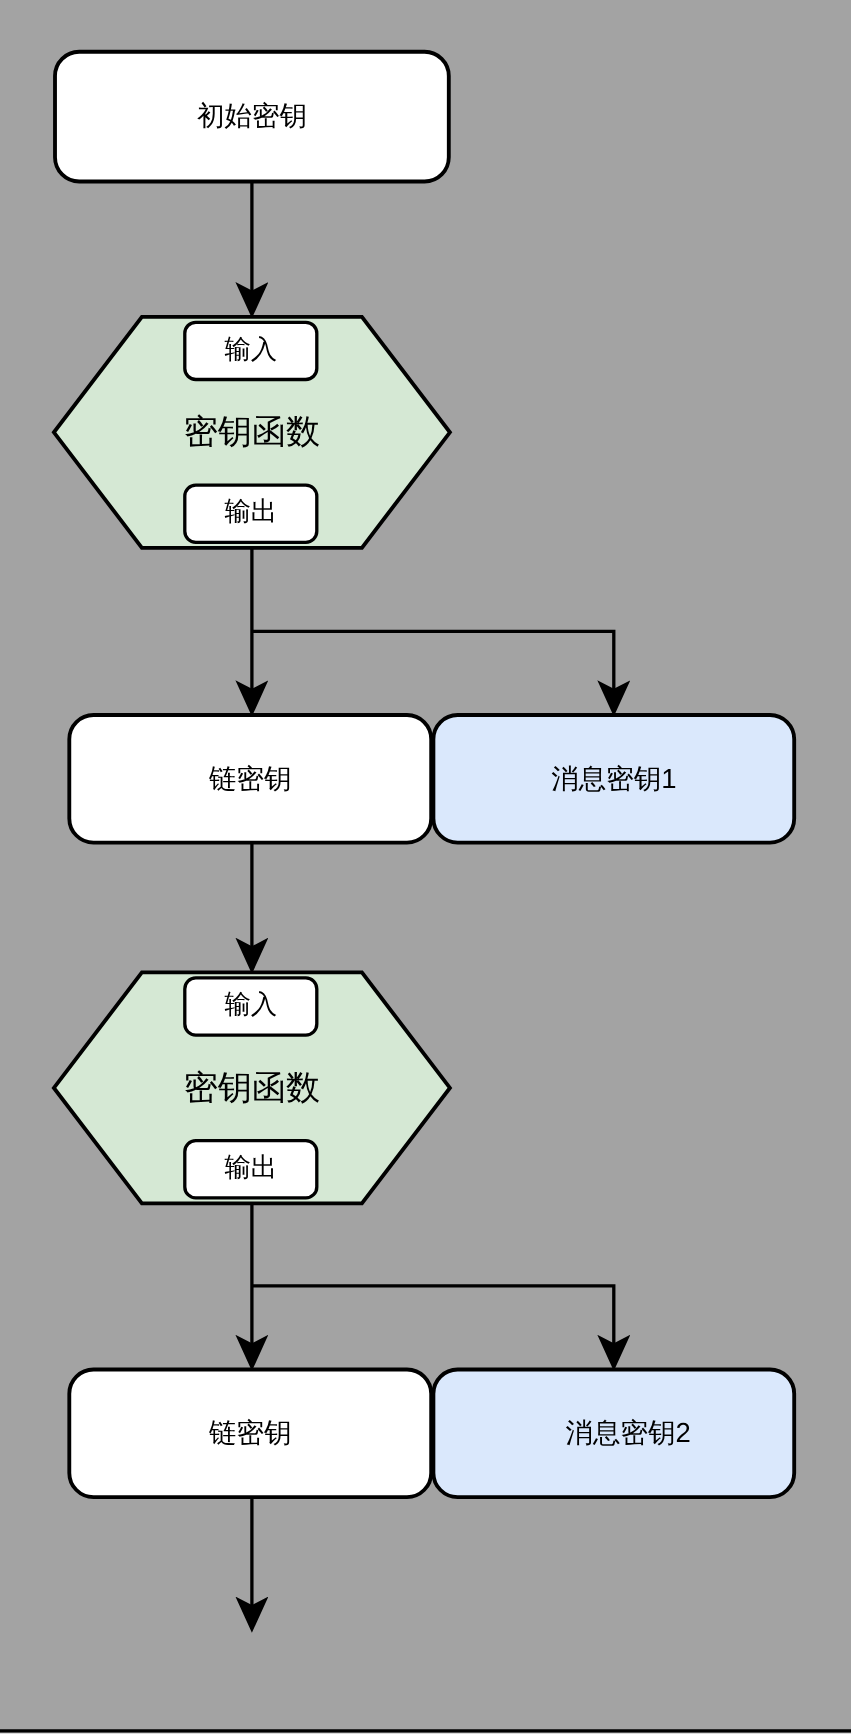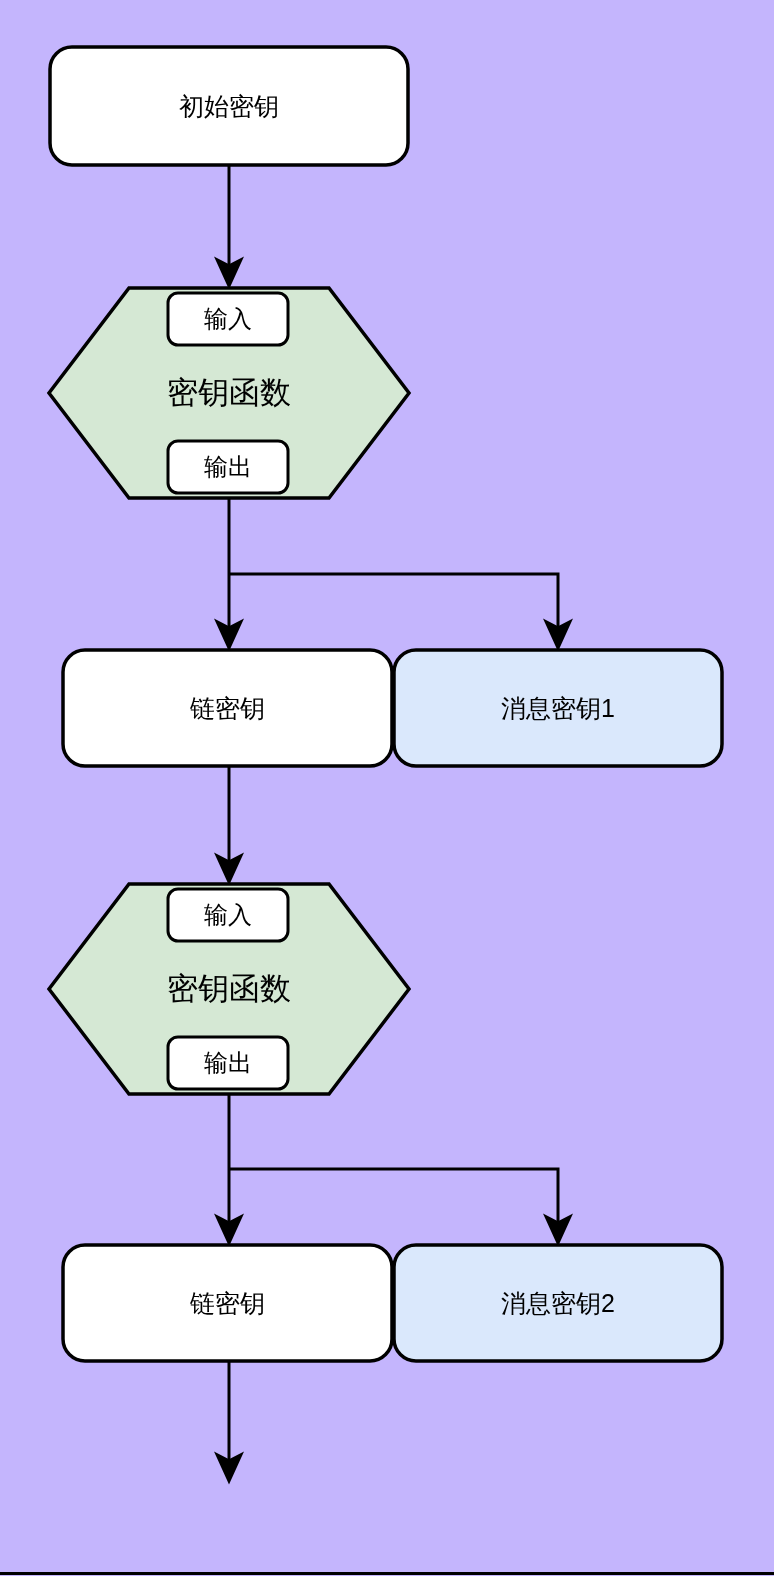--- a/index.html
+++ b/index.html
@@ -8,21 +8,21 @@
     padding: 0;
     background: #ffffff;
   }
   body {
     font-family: "Liberation Sans", "DejaVu Sans", sans-serif;
   }
   #canvas {
     position: relative;
     width: 774px;
     height: 1576px;
-    background: #c4b5fd;
+    background: #a3a3a3;
     overflow: hidden;
   }
   svg.layer {
     position: absolute;
     left: 0;
     top: 0;
     width: 774px;
     height: 1576px;
     overflow: visible;
   }
@@ -33,20 +33,21 @@
     justify-content: center;
     text-align: center;
     color: #000000;
     font-size: 25px;
     line-height: 1.15;
     white-space: nowrap;
     pointer-events: none;
   }
   .sub-label {
     font-size: 24px;
+    font-family: Liberation Serif, serif;
   }
   .hex-title {
     font-size: 31px;
   }
 </style>
 </head>
 <body>
 
 <div id="canvas">
 
@@ -116,15 +117,15 @@
   <div class="node-label sub-label" style="left:168px; top:441px; width:120px; height:52px;">输出</div>
 
   <div class="node-label" style="left:63px; top:650px; width:329px; height:116px;">链密钥</div>
   <div class="node-label" style="left:394px; top:650px; width:328px; height:116px;">消息密钥1</div>
 
   <div class="node-label sub-label" style="left:168px; top:889px; width:120px; height:52px;">输入</div>
   <div class="node-label hex-title" style="left:49px; top:963px; width:360px; height:52px;">密钥函数</div>
   <div class="node-label sub-label" style="left:168px; top:1037px; width:120px; height:52px;">输出</div>
 
   <div class="node-label" style="left:63px; top:1245px; width:329px; height:116px;">链密钥</div>
-  <div class="node-label" style="left:394px; top:1245px; width:328px; height:116px;">消息密钥2</div>
+  <div class="node-label" style="left:407px; top:1245px; width:328px; height:116px;">消息密钥2</div>
 
 </div>
 
 </body></html>

